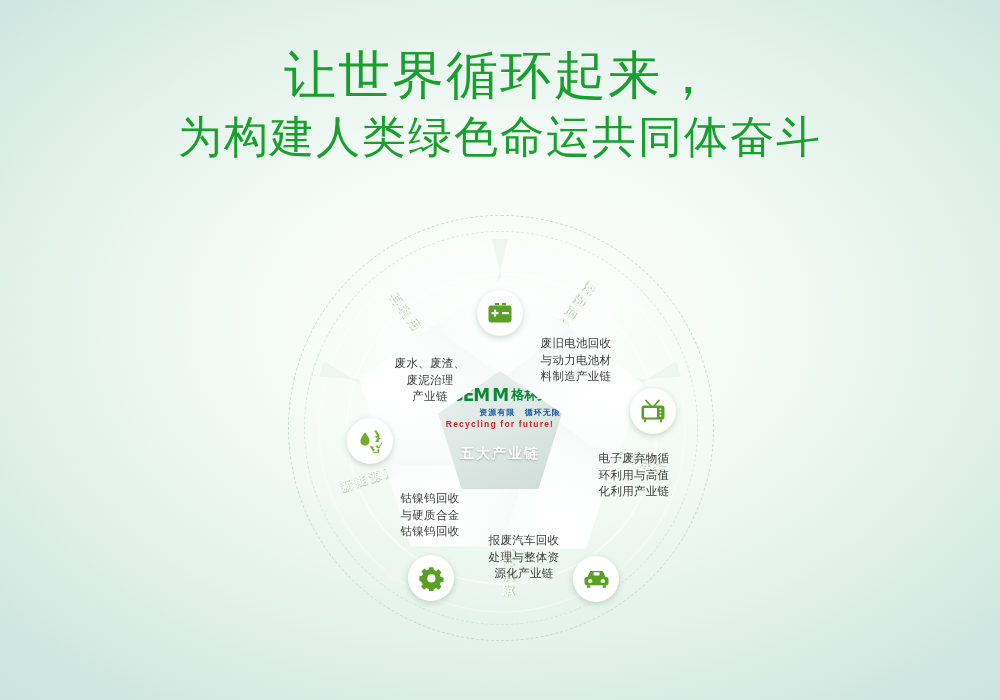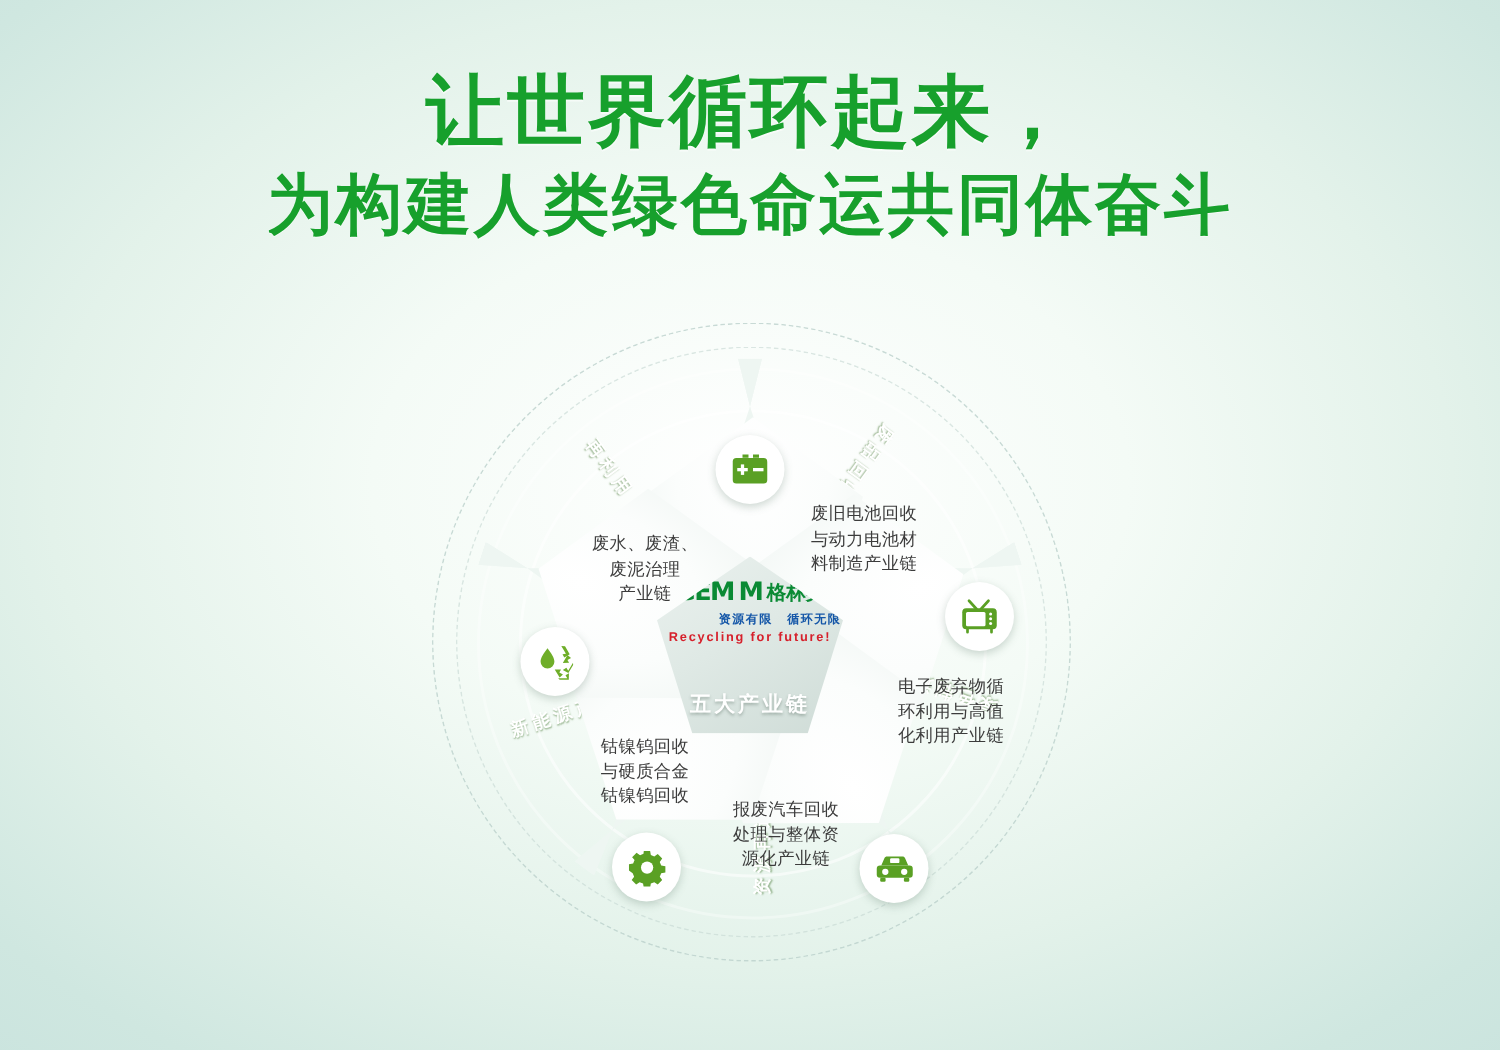--- a/index.html
+++ b/index.html
@@ -9,21 +9,21 @@
     background:
       radial-gradient(ellipse 900px 620px at 50% 46%, #ffffff 0%, #f4fbf6 28%, #e3f2ea 52%, #cfe7e0 74%, #c3dfdb 100%),
       linear-gradient(160deg,#d8ece6 0%,#cfe7e2 40%,#c6e0dc 100%);
     position:relative;
   }
   .page{position:absolute;inset:0;}
 
   
   .headline{
     position:absolute;left:0;right:0;top:42px;text-align:center;
-    color:#17a02c;font-weight:bold;letter-spacing:2px;line-height:1.28;
+    color:#17a02c;font-weight:normal;letter-spacing:2px;line-height:1.28;
     text-shadow:0 1px 0 rgba(255,255,255,.55);
   }
   .headline .l1{font-size:52px;display:block;}
   .headline .l2{font-size:44px;display:block;}
 
   
   .diagram{position:absolute;left:290px;top:215px;width:420px;height:460px;}
 
   
   .dotted-ring{
@@ -102,21 +102,21 @@
   .logo-row{display:flex;align-items:center;justify-content:center;gap:3px;}
   .logo-gem{
     font-size:17px;font-weight:bold;color:#0a8a34;letter-spacing:-1px;
     font-family:"DejaVu Sans",sans-serif;
   }
   .logo-cn{font-size:13px;font-weight:bold;color:#0a8a34;letter-spacing:0px;}
   .logo-sub{font-size:8px;color:#0a8a34;letter-spacing:1px;margin-top:2px;font-weight:bold;margin-left:40px;}
   .logo-sub .b{color:#1557a8;}
   .logo-eng{font-size:8.5px;color:#d6202b;letter-spacing:1.2px;margin-top:1px;font-weight:bold;}
   .center-title{
-    margin-top:32px;font-size:14px;font-weight:bold;color:#ffffff;letter-spacing:2px;
+    margin-top:16px;font-size:14px;font-weight:bold;color:#ffffff;letter-spacing:2px;
     text-shadow:0 1px 2px rgba(90,110,100,.45);
   }
 
   
   .petal-text{
     position:absolute;text-align:center;color:#3c3c3c;font-size:11.5px;
     line-height:1.45;letter-spacing:.3px;width:96px;
   }
 
   

